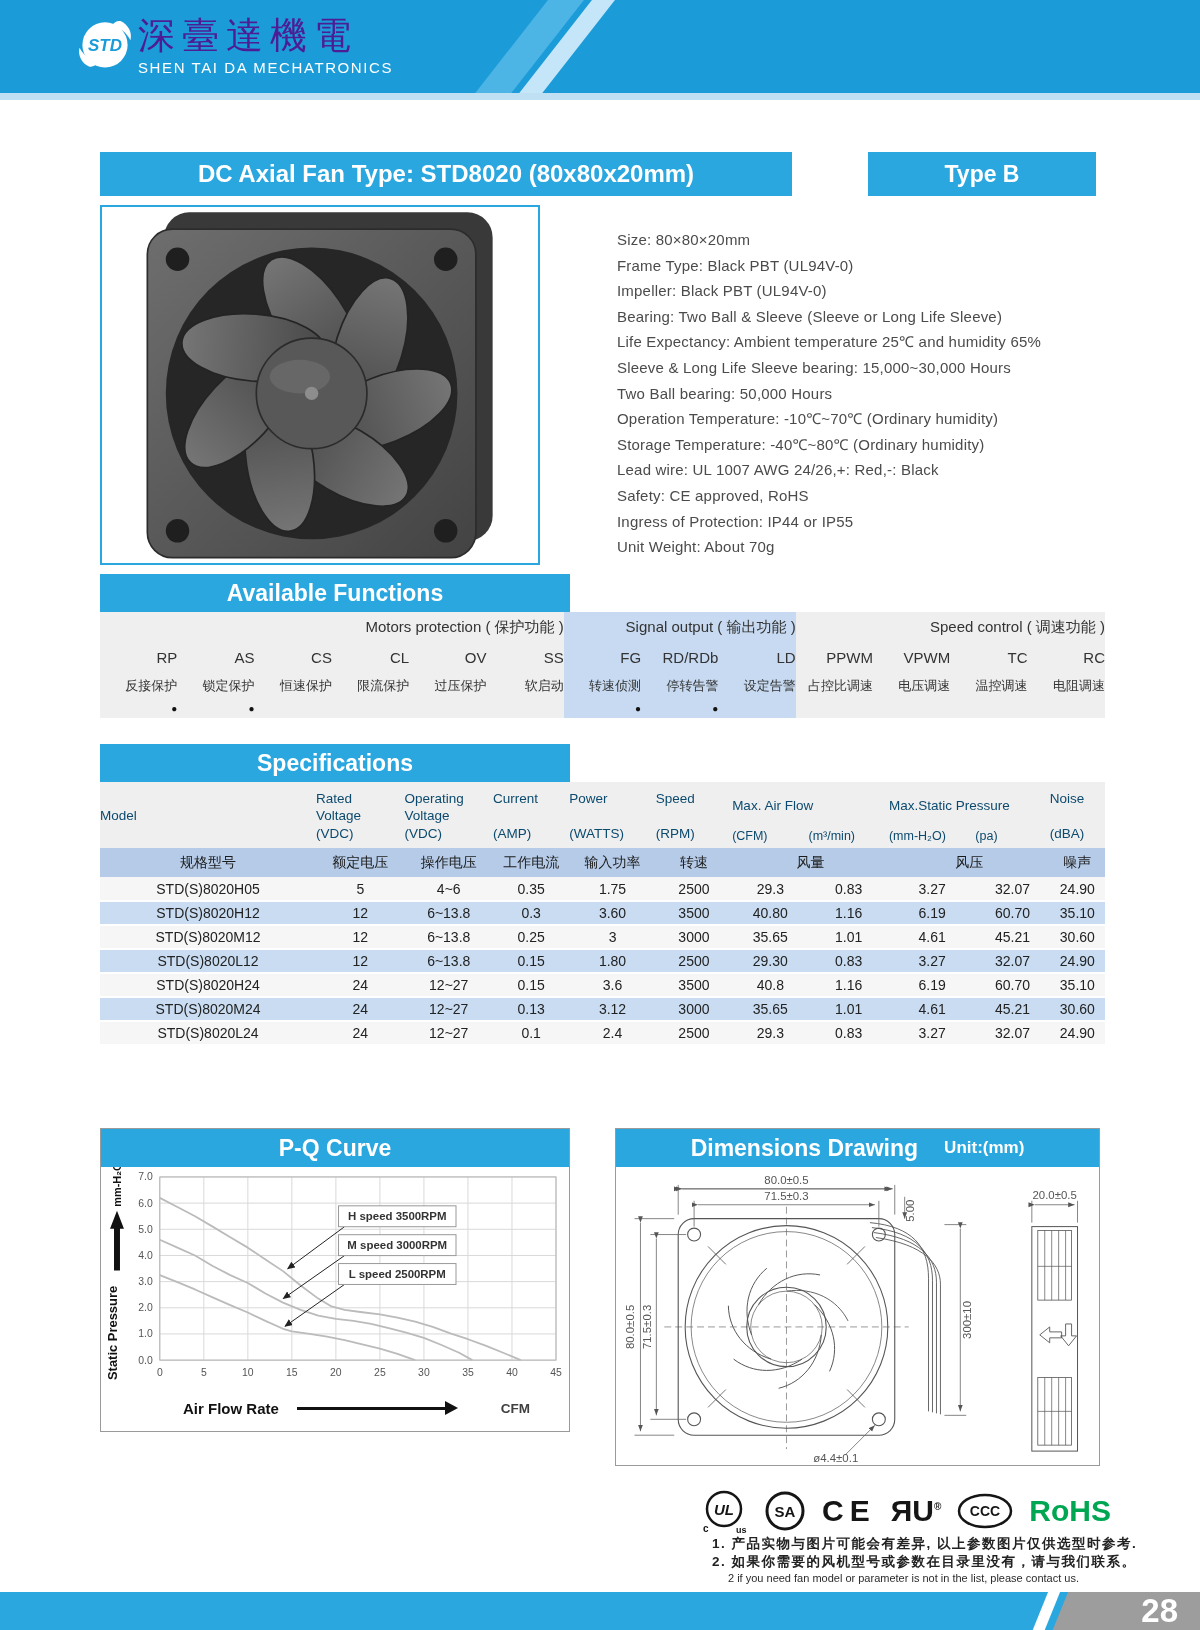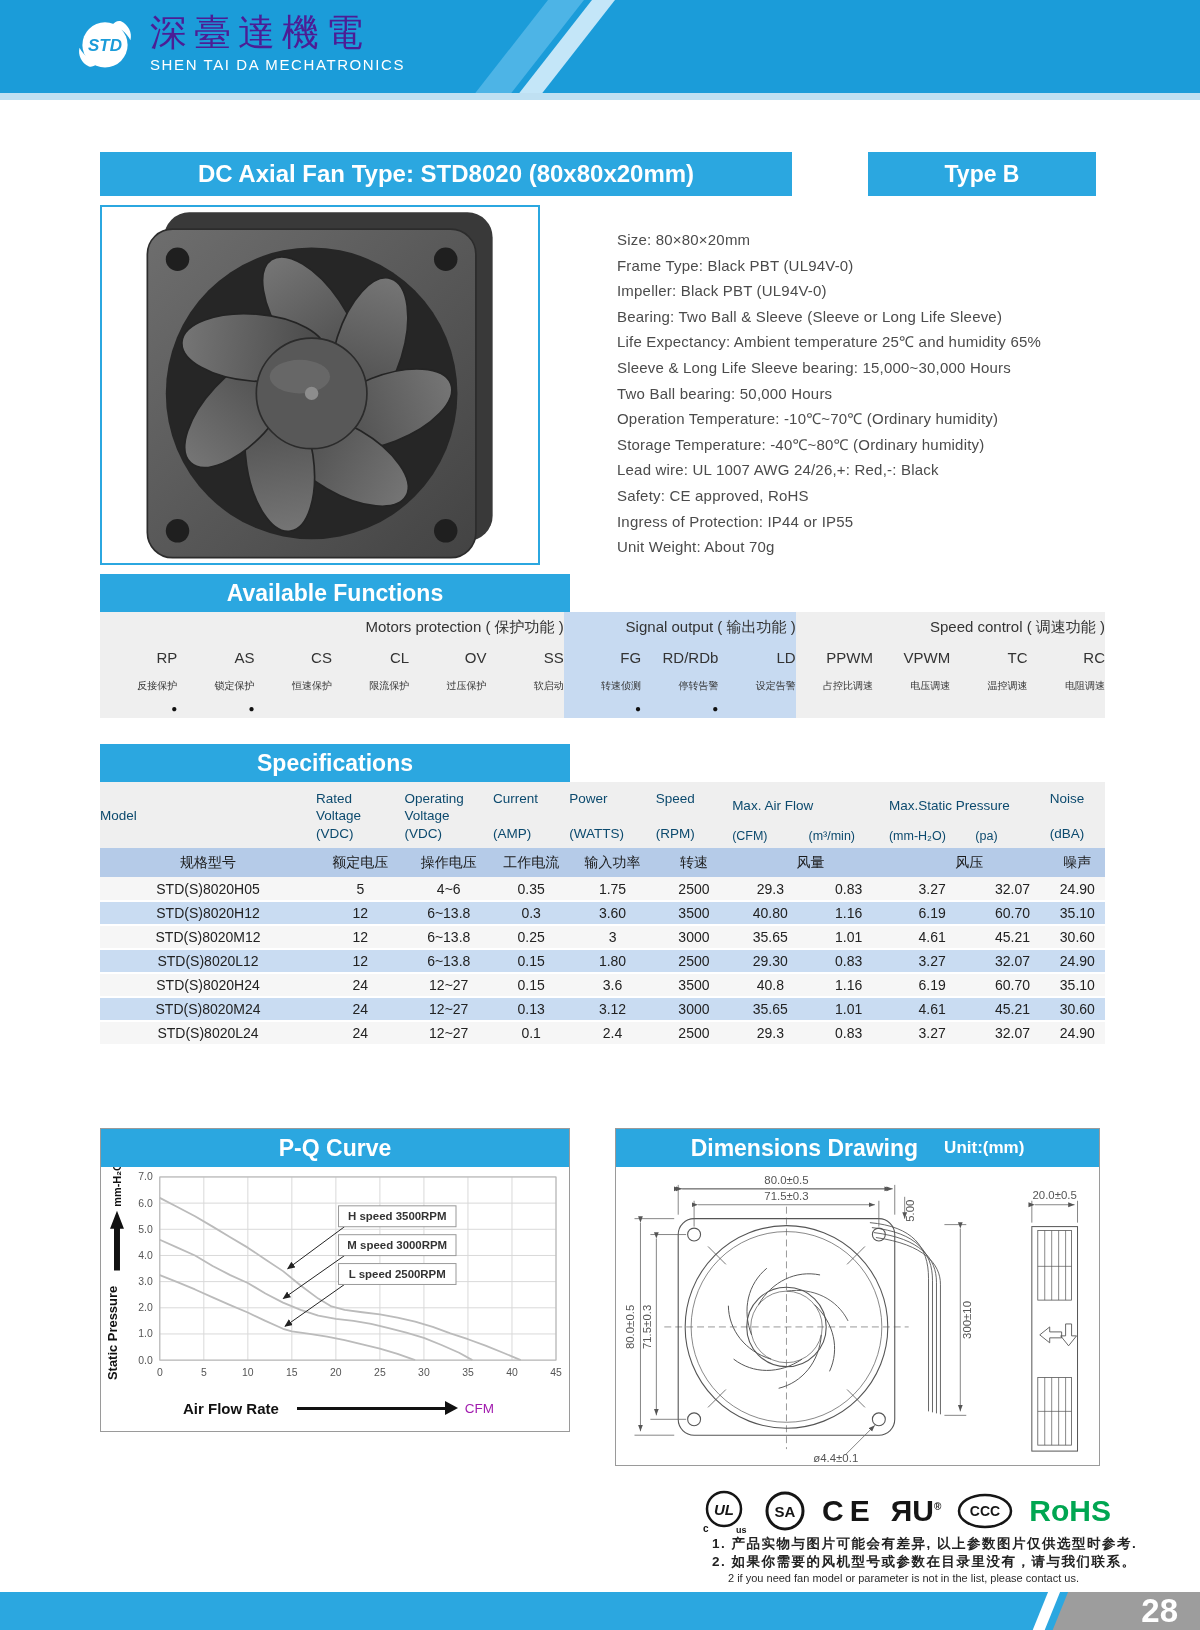--- a/index.html
+++ b/index.html
@@ -3,21 +3,21 @@
 <meta charset="utf-8">
 <style>
   * { margin:0; padding:0; box-sizing:border-box; }
   body { background:#e8e8e8; font-family:"Liberation Sans", sans-serif; }
   .page { position:relative; width:1200px; height:1630px; background:#fff; overflow:hidden; margin:0 auto; }
 
   
   .hdr { position:absolute; top:0; left:0; width:1200px; height:100px; background:#1b9cd9; border-bottom:7px solid #bfe0f2; overflow:hidden; }
   .hdr-stripe1 { position:absolute; top:-10px; left:505px; width:36px; height:130px; background:#4db4e6; transform:skewX(-38deg); }
   .hdr-stripe2 { position:absolute; top:-10px; left:549px; width:23px; height:130px; background:#c4e6f8; transform:skewX(-38deg); }
-  .logo-wrap { position:absolute; left:72px; top:10px; display:flex; align-items:center; gap:12px; }
+  .logo-wrap { position:absolute; left:72px; top:10px; display:flex; align-items:flex-end; }
   .logo-txt .cn { color:#4c1d95; font-size:37px; font-weight:normal; letter-spacing:7px; line-height:1.1; }
   .logo-txt .en { color:#fff; font-size:15px; letter-spacing:1.6px; margin-top:2px; }
   .hdr-right { position:absolute; left:583px; top:12px; width:575px; color:#fff; }
   .website { font-size:33px; font-weight:600; letter-spacing:1px; }
   .tagline-cn { font-size:16.5px; font-weight:bold; margin-top:6px; letter-spacing:1px; }
   .tagline-en { font-size:11.5px; margin-top:3px; padding-top:3px; border-top:1px solid rgba(255,255,255,.85); letter-spacing:.2px; }
 
   
   .titlebar { position:absolute; top:152px; left:100px; width:692px; height:44px; background:#2ba7e0; color:#fff; display:flex; align-items:center; justify-content:center; font-size:24px; font-weight:bold; }
   .typebox { position:absolute; top:152px; left:868px; width:228px; height:44px; background:#2ba7e0; color:#fff; display:flex; align-items:center; justify-content:center; font-size:23px; font-weight:bold; }
@@ -29,21 +29,21 @@
 
   
   .secbar { position:absolute; height:38px; background:#2ba7e0; color:#fff; display:flex; align-items:center; justify-content:center; font-size:23px; font-weight:bold; }
 
   
   .aftable { position:absolute; top:612px; left:100px; width:1005px; border-collapse:collapse; table-layout:fixed; }
   .aftable td { text-align:right; background:#efefef; color:#333; }
   .aftable td.sig { background:#c7daf1; }
   .aftable tr.gl td { font-size:15px; height:30px; }
   .aftable tr.code td { font-size:15px; height:30px; }
-  .aftable tr.cname td { font-size:10px; height:27px;margin-left:11px; }
+  .aftable tr.cname td { font-size:13px; height:27px;margin-left:11px; }
   .aftable tr.dots td { font-size:10px; height:19px; color:#111; }
 
   
   .sptable { position:absolute; top:782px; left:100px; width:1005px; border-collapse:collapse; table-layout:fixed; }
   .sptable th { background:#efefef; font-weight:normal; color:#0c4a6e; font-size:13.5px; text-align:left; white-space:pre-line; line-height:1.3; }
   .sptable tr.enr1 th { height:46px; vertical-align:middle; padding-top:2px; }
   .sptable tr.enr2 th { height:20px; font-size:12.5px; vertical-align:top; }
   .sptable tr.cnr td { background:#b5cbe8; height:29px; font-size:14px; color:#1b1b1b; text-align:center; }
   .sptable tbody td { height:24px; font-size:14px; color:#222; text-align:center; border-bottom:2px solid #fff; }
   .sptable tbody tr:nth-of-type(odd) td { background:#f6f6f6; }
@@ -54,21 +54,21 @@
   .pqbox .secbar-in { height:38px; background:#2ba7e0; color:#fff; display:flex; align-items:center; justify-content:center; font-size:23px; font-weight:bold; }
   #pq-svg { display:block; width:466px; height:221px; margin:0 auto; }
   #pq-svg .tick { font:10.5px "Liberation Sans", sans-serif; fill:#555; }
   #pq-svg .lg { font:600 11.5px "Liberation Sans", sans-serif; fill:#333; }
   #pq-svg .ylab { font:bold 13px "Liberation Sans", sans-serif; fill:#111; }
   #pq-svg .yunit { font:bold 11px "Liberation Sans", sans-serif; fill:#111; }
   .pq-xrow { display:flex; align-items:center; gap:18px; padding-left:82px; height:40px; }
   .pq-xrow .xl { font-size:15px; font-weight:bold; color:#111; }
   .xarrow { position:relative; width:150px; height:3px; background:#111; }
   .xarrow::after { content:""; position:absolute; right:-11px; top:-5.5px; border-left:13px solid #111; border-top:7px solid transparent; border-bottom:7px solid transparent; }
-  .pq-xrow .xu { font-size:13.5px; font-weight:normal; color:#a21caf; }
+  .pq-xrow .xu { font-size:13.5px; font-weight:bold; color:#404040;margin-left:36px; }
 
   
   .dimbox { position:absolute; top:1128px; left:615px; width:485px; height:338px; border:1px solid #9a9a9a; background:#fff; }
   .dimbox .secbar-in { height:38px; background:#2ba7e0; color:#fff; display:flex; align-items:center; justify-content:center; gap:26px; }
   .dimbox .secbar-in .t { font-size:23px; font-weight:bold; }
   .dimbox .secbar-in .u { font-size:17px; font-weight:bold; }
   #dims-svg { display:block; width:483px; height:298px; }
   #dims-svg text { font:11.5px "Liberation Sans", sans-serif; fill:#555; }
 
   

